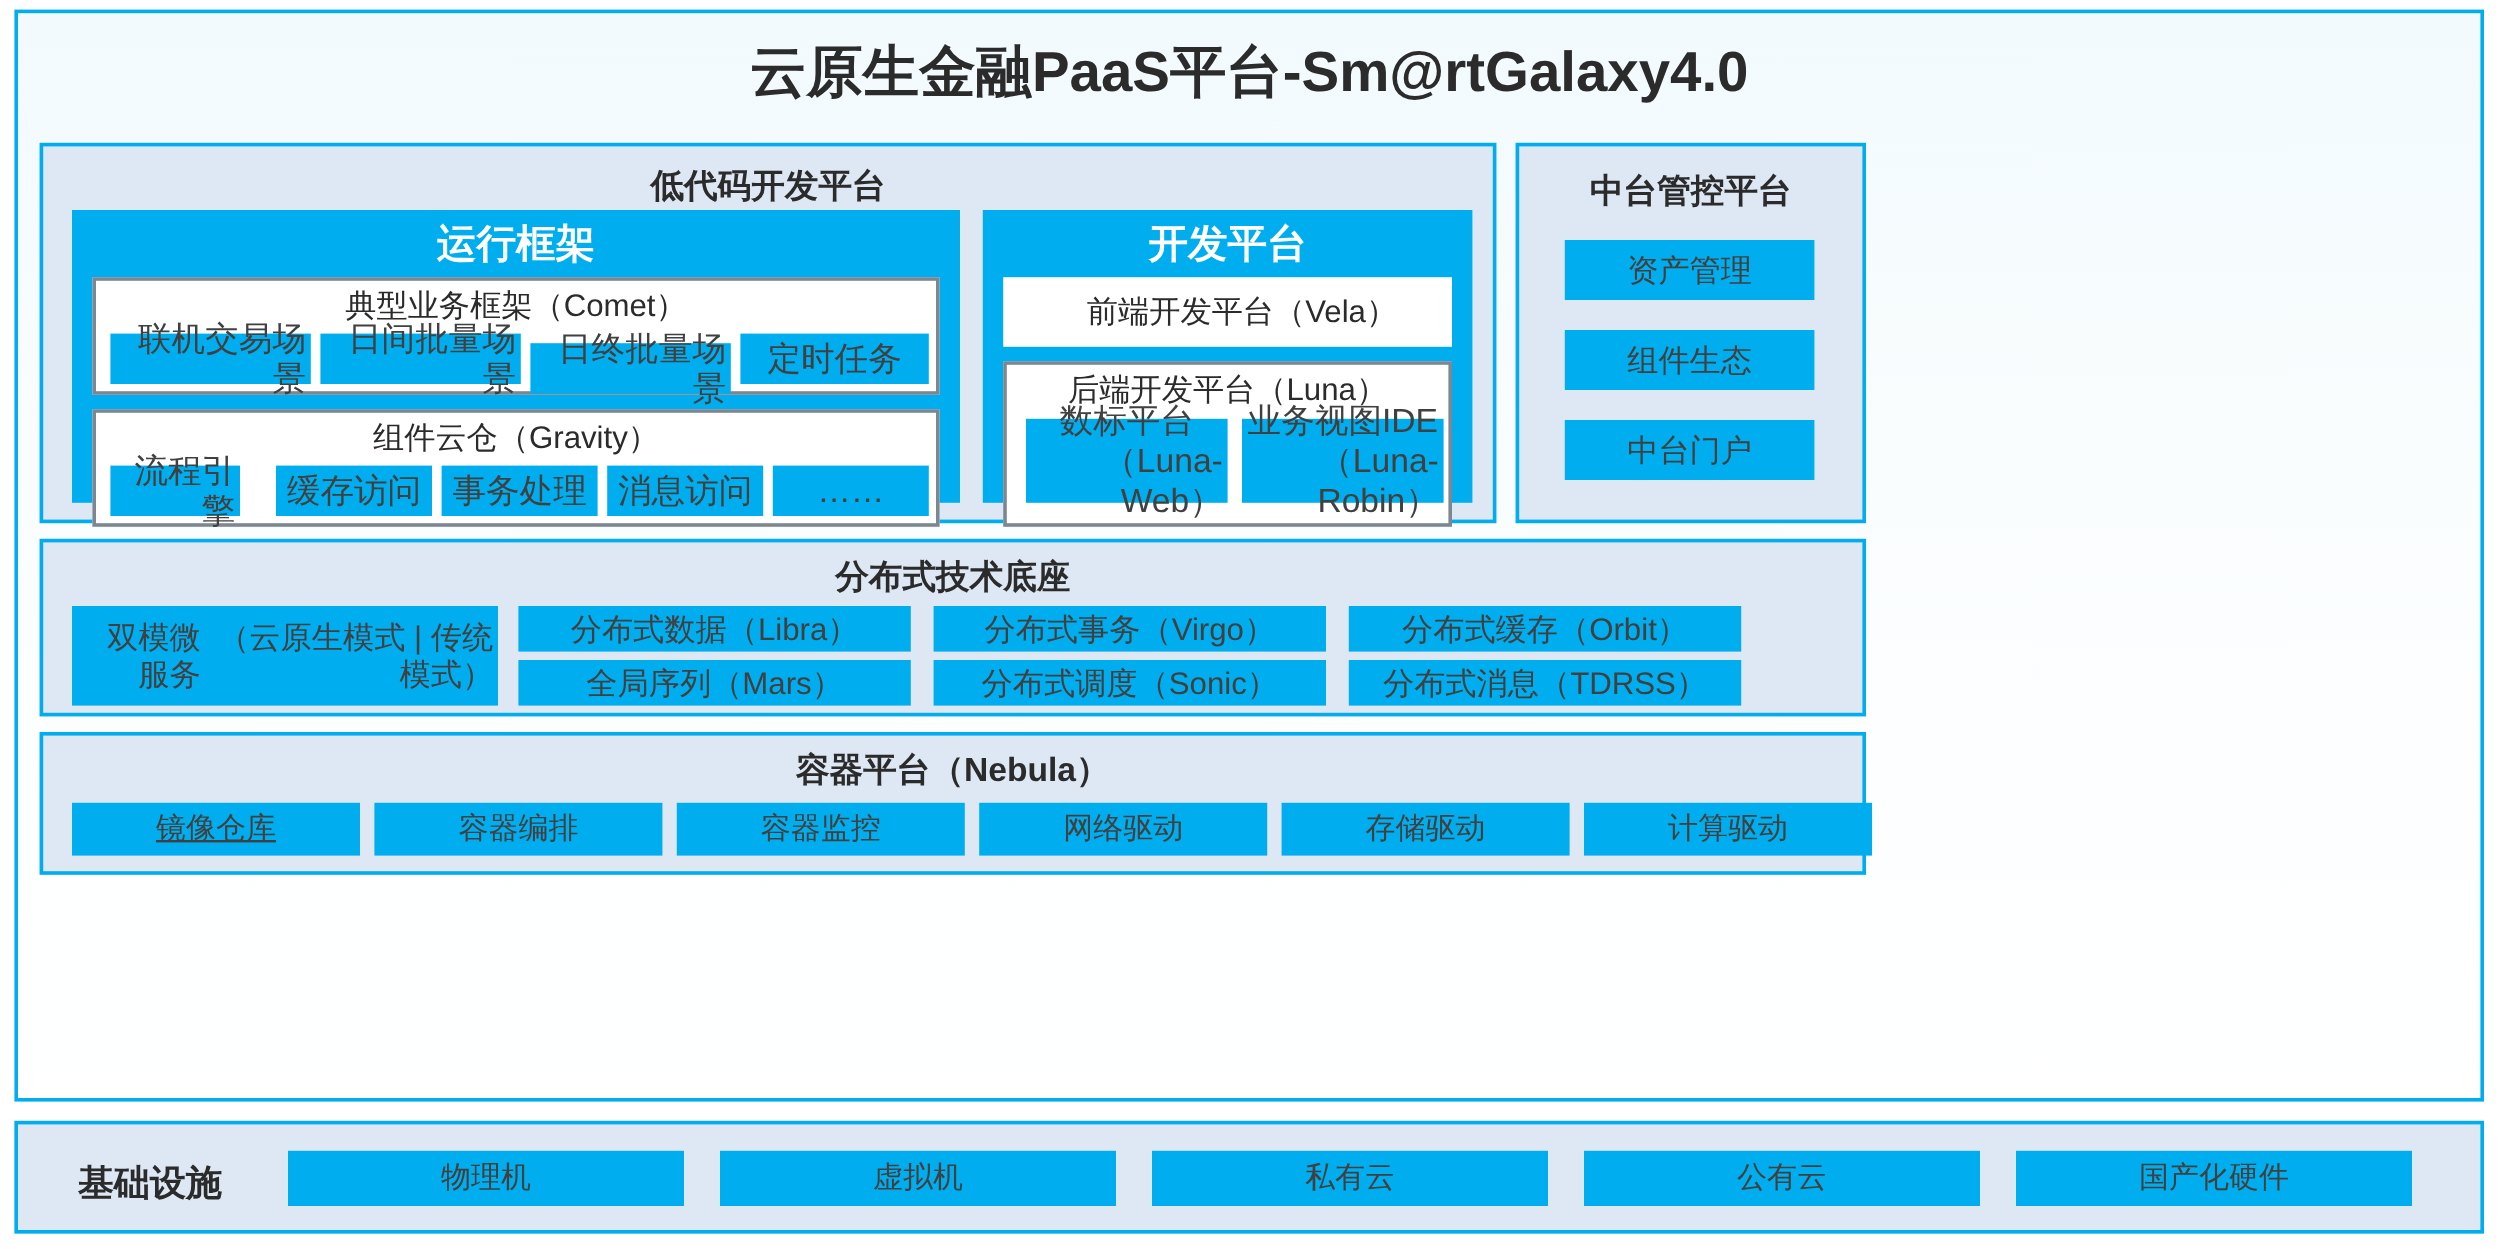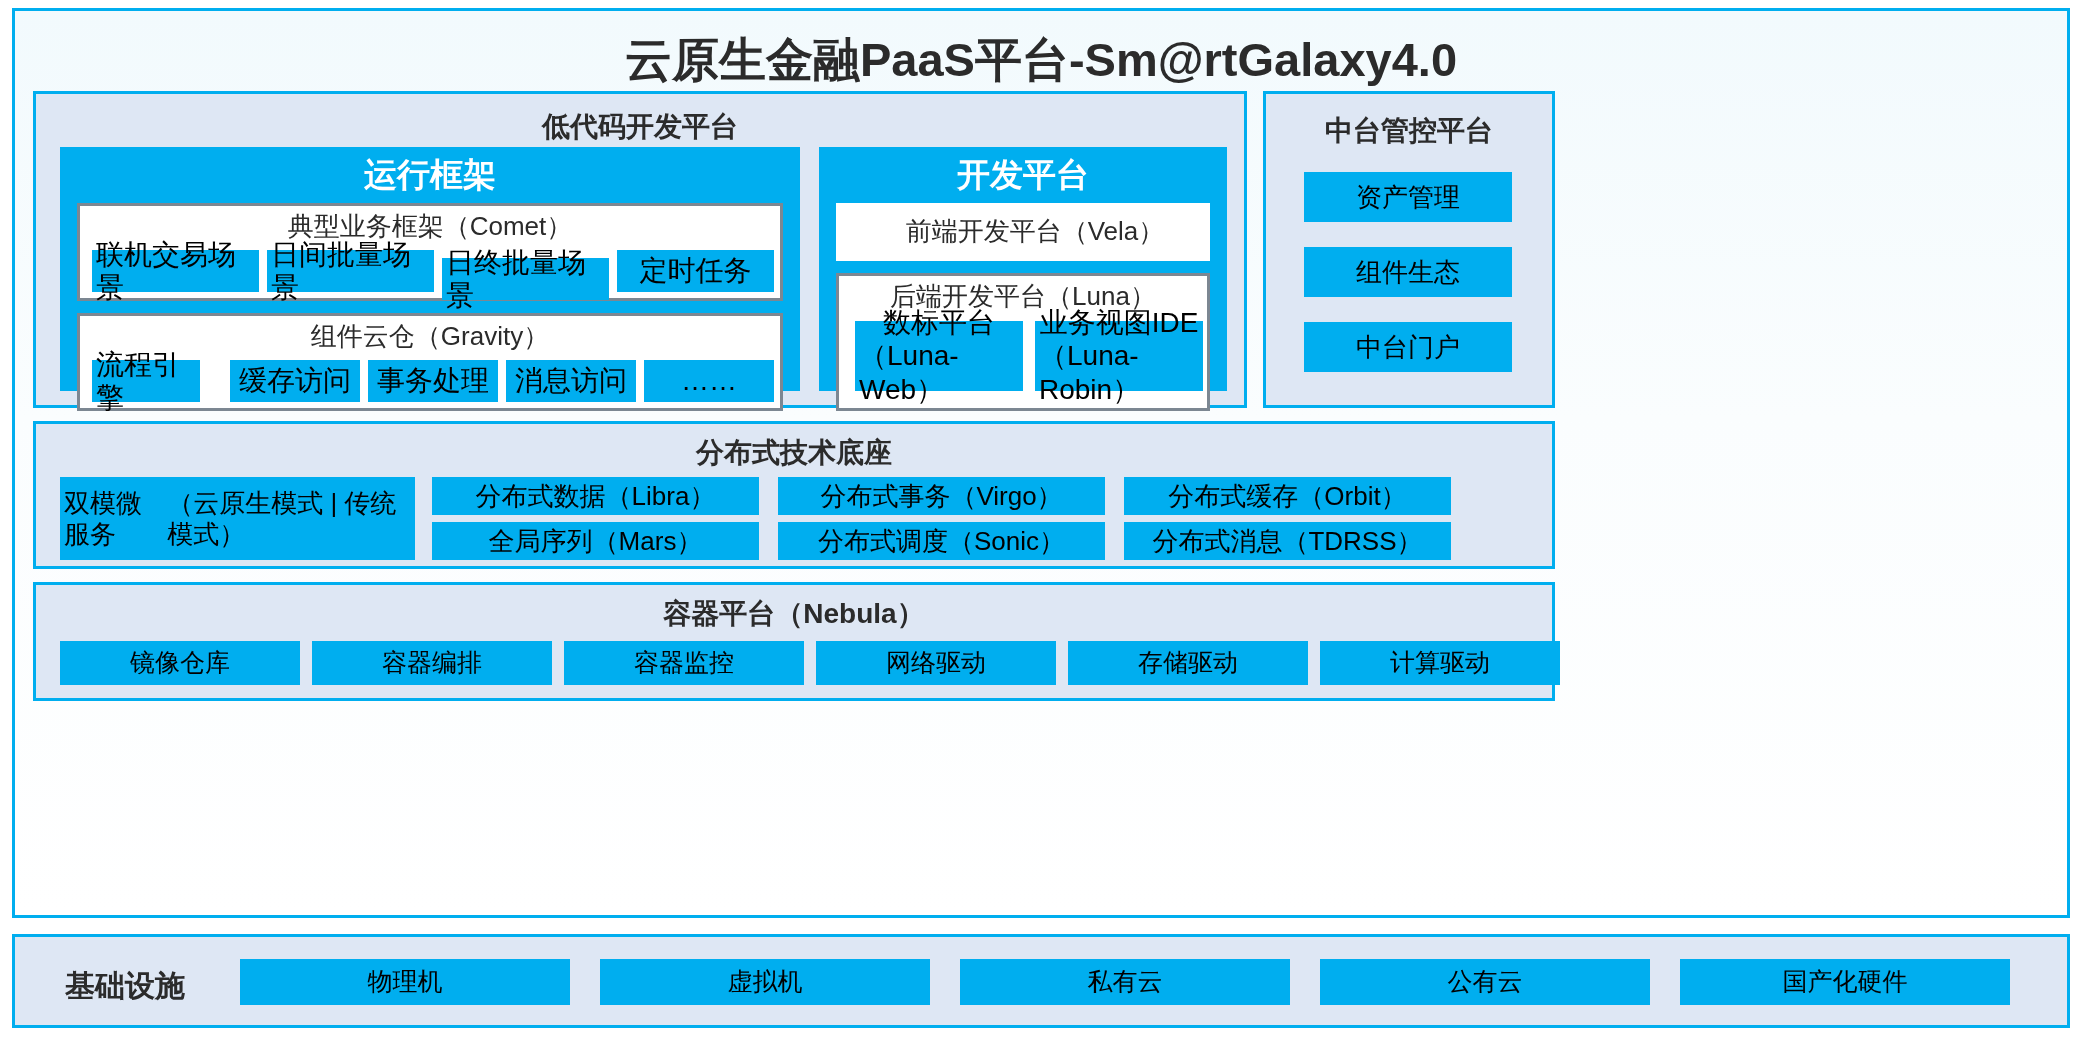--- a/index.html
+++ b/index.html
@@ -27,20 +27,21 @@
     font-size:47px;font-weight:bold;color:#2B2B2B;
     letter-spacing:0px;
     white-space:nowrap;
   }
 
   
   .lpanel{
     position:absolute;box-sizing:border-box;
     border:3px solid #00AEEF;
     background:#DEE7F4;
+    margin-top:28px;
   }
   .lpanel-title{
     width:100%;text-align:center;color:#2B2B2B;font-weight:bold;
     font-size:28px;line-height:1.1;
   }
 
   
   .bblock{
     position:absolute;box-sizing:border-box;
     background:#00AEEF;
@@ -60,23 +61,23 @@
     background:#FFFFFF;
   }
   .wcard-title{
     width:100%;text-align:center;color:#2B2B2B;font-weight:normal;
     font-size:26px;line-height:1.1;
   }
 
   
   .tile{
     position:absolute;box-sizing:border-box;
-    background:#00AEEF;color:#000000;
+    background:#00AEEF;color:#404040;
     display:flex;align-items:center;justify-content:center;
-    text-align:left;line-height:1.18;
+    text-align:right;line-height:1.18;
     font-size:22px;
     padding:2px 4px;
   }
   .tile.t24{font-size:28px;}
   .tile.t25{font-size:25px;}
   .tile.t26{font-size:26px;}
 
   .infra-bar{
     position:absolute;left:12px;top:934px;width:2058px;height:94px;
     box-sizing:border-box;border:3px solid #00AEEF;background:#DEE7F4;
@@ -160,21 +161,21 @@
 
       <div class="tile t26" style="left:742px;top:53px;width:327px;height:38px;">分布式事务（Virgo）</div>
       <div class="tile t26" style="left:742px;top:98px;width:327px;height:38px;">分布式调度（Sonic）</div>
 
       <div class="tile t26" style="left:1088px;top:53px;width:327px;height:38px;">分布式缓存（Orbit）</div>
       <div class="tile t26" style="left:1088px;top:98px;width:327px;height:38px;">分布式消息（TDRSS）</div>
     </div>
 
     <div class="lpanel" style="left:18px;top:571px;width:1522px;height:119px;">
       <div class="lpanel-title" style="position:absolute;left:0;top:14px;">容器平台（Nebula）</div>
-      <div class="tile t25" style="left:24px;top:56px;width:240px;height:44px;">镜像仓库</div>
+      <div class="tile t25" style="left:24px;top:56px;width:240px;height:44px;text-decoration:underline;">镜像仓库</div>
       <div class="tile t25" style="left:276px;top:56px;width:240px;height:44px;">容器编排</div>
       <div class="tile t25" style="left:528px;top:56px;width:240px;height:44px;">容器监控</div>
       <div class="tile t25" style="left:780px;top:56px;width:240px;height:44px;">网络驱动</div>
       <div class="tile t25" style="left:1032px;top:56px;width:240px;height:44px;">存储驱动</div>
       <div class="tile t25" style="left:1284px;top:56px;width:240px;height:44px;">计算驱动</div>
     </div>
 
   </div>
 
   <div class="infra-bar">

